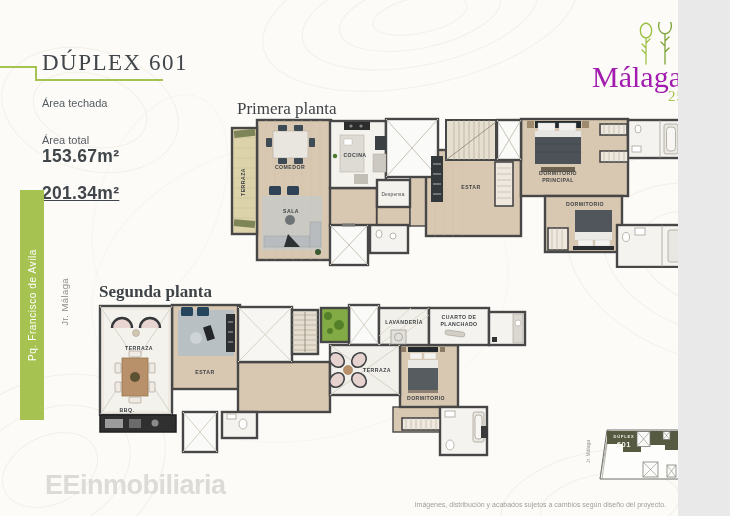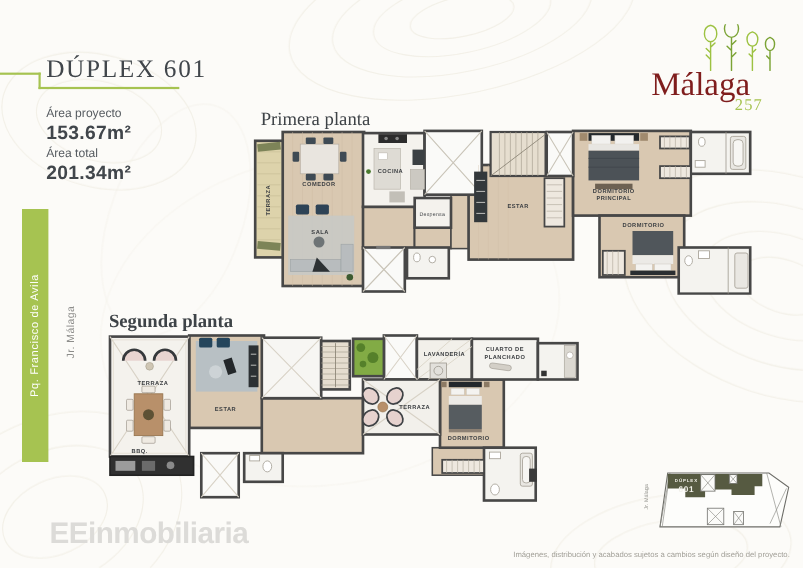--- a/index.html
+++ b/index.html
@@ -1,36 +1,36 @@
 <!DOCTYPE html>
 <html style="--accent: #a6c351; --charcoal: #41464b; --logo-gray: #dcdbd8;"><head>
 <meta charset="utf-8">
 <style>
   html,body{margin:0;padding:0;background:#e9e9e9;}
-  #canvas{position:relative;width:730px;height:516px;background:#fcfbf8;overflow:hidden;
+  #canvas{position:relative;width:678px;height:516px;background:#fcfbf8;overflow:hidden;
           font-family:"Liberation Sans",sans-serif;}
   .topo{position:absolute;left:0;top:0;z-index:0;}
   .abs{position:absolute;}
   
   .bracket{background:var(--accent,#a6c351);position:absolute;z-index:2;}
   .main-title{font-family:"Liberation Serif",serif;font-size:23px;letter-spacing:1.5px;
               color:var(--charcoal,#41464b);z-index:2;}
   .area-label{font-size:11px;color:#565b60;z-index:2;}
-  .area-value{font-size:17.5px;font-weight:bold;color:var(--charcoal,#41464b);letter-spacing:.3px;z-index:2;}
+  .area-value{font-size:17.5px;font-weight:bold;color:var(--charcoal,#41464b);letter-spacing:.3px;z-index:2;margin-top:36px;}
   
   .green-bar{left:20px;top:190px;width:24px;height:230px;background:var(--accent,#a6c351);
              display:flex;align-items:center;justify-content:center;z-index:2;}
   .green-bar span{writing-mode:vertical-rl;transform:rotate(180deg);color:#fff;font-size:10px;
                   letter-spacing:.6px;white-space:nowrap;}
   .street-v{left:56px;top:270px;width:16px;height:64px;display:flex;align-items:center;
             justify-content:center;z-index:2;}
   .street-v span{writing-mode:vertical-rl;transform:rotate(180deg);color:#8d8d8b;font-size:9.5px;
                  letter-spacing:.4px;white-space:nowrap;}
   
-  .brand-name{font-family:"Liberation Serif",serif;font-size:30px;color:#7f1d1d;z-index:2;}
+  .brand-name{font-family:"Liberation Serif",serif;font-size:30px;color:#a21caf;z-index:2;}
   .brand-number{font-family:"Liberation Serif",serif;font-size:15px;color:var(--accent,#a6c351);
                 letter-spacing:1px;z-index:2;}
   
   .plan-title{font-family:"Liberation Serif",serif;font-size:17px;color:#3e4347;z-index:2;}
   
   .footer-logo{font-size:27px;font-weight:bold;color:var(--logo-gray,#dcdbd8);letter-spacing:-.5px;z-index:2;}
   .disclaimer{font-size:7px;color:#a09e96;z-index:2;}
   
   .rl{font:bold 5.2px "Liberation Sans",sans-serif;fill:#3f4245;letter-spacing:.45px;text-anchor:middle;}
   .rl2{font:4.8px "Liberation Sans",sans-serif;fill:#4a4d50;letter-spacing:.2px;text-anchor:middle;}
@@ -65,24 +65,24 @@
       <ellipse cx="300" cy="290" rx="210" ry="150" transform="rotate(-10 300 290)" opacity=".45"></ellipse>
       <ellipse cx="160" cy="200" rx="60" ry="110" transform="rotate(20 160 200)" opacity=".5"></ellipse>
     </g>
   </svg>
 
   <div class="bracket abs" style="left:0;top:66px;width:37px;height:2px;"></div>
   <div class="bracket abs" style="left:35px;top:66px;width:2px;height:15px;"></div>
   <div class="bracket abs" style="left:35px;top:79px;width:128px;height:2px;"></div>
   <div class="main-title abs" style="left:42px;top:50px;">DÚPLEX 601</div>
 
-  <div class="area-label abs" style="left:42px;top:97px;">Área proyecto</div>
+  <div class="area-label abs" style="left:42px;top:97px;">Área techada</div>
   <div class="area-value abs" style="left:42px;top:110px;">153.67m²</div>
   <div class="area-label abs" style="left:42px;top:134px;">Área total</div>
-  <div class="area-value abs" style="left:42px;top:147px;">201.34m²</div>
+  <div class="area-value abs" style="left:42px;top:147px;text-decoration:underline;">201.34m²</div>
 
   <div class="green-bar abs">
     <span>Pq. Francisco de Avila</span>
   </div>
   <div class="street-v abs">
     <span>Jr. Málaga</span>
   </div>
 
   <svg class="abs" style="left:632px;top:22px;z-index:2;" width="84" height="44">
     <g fill="none" stroke-linecap="round">

